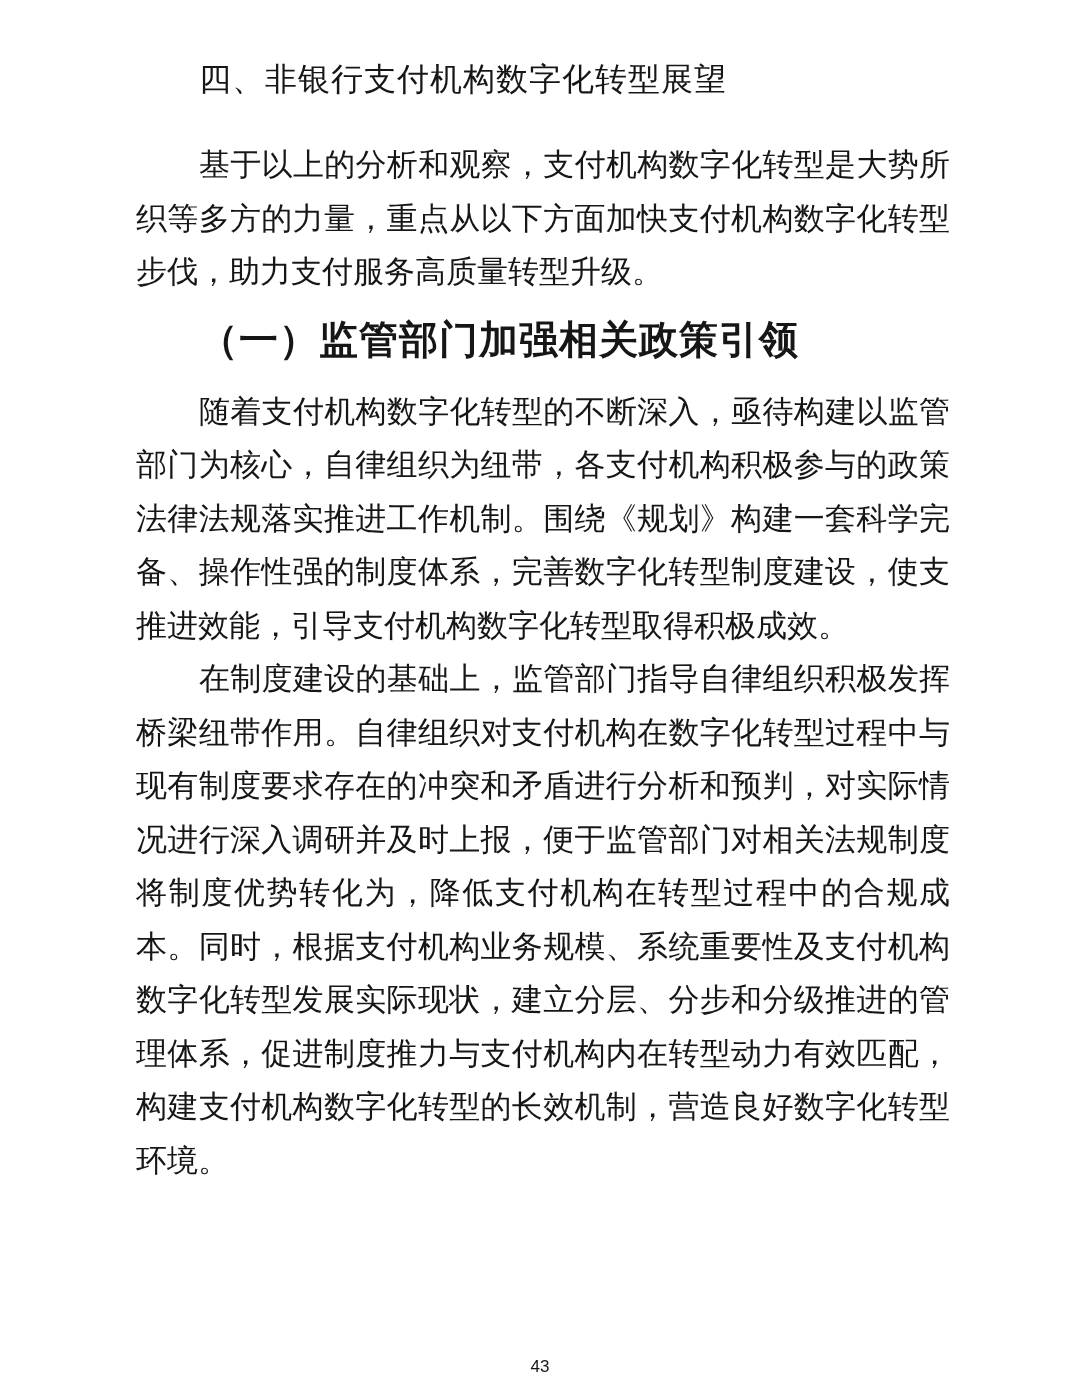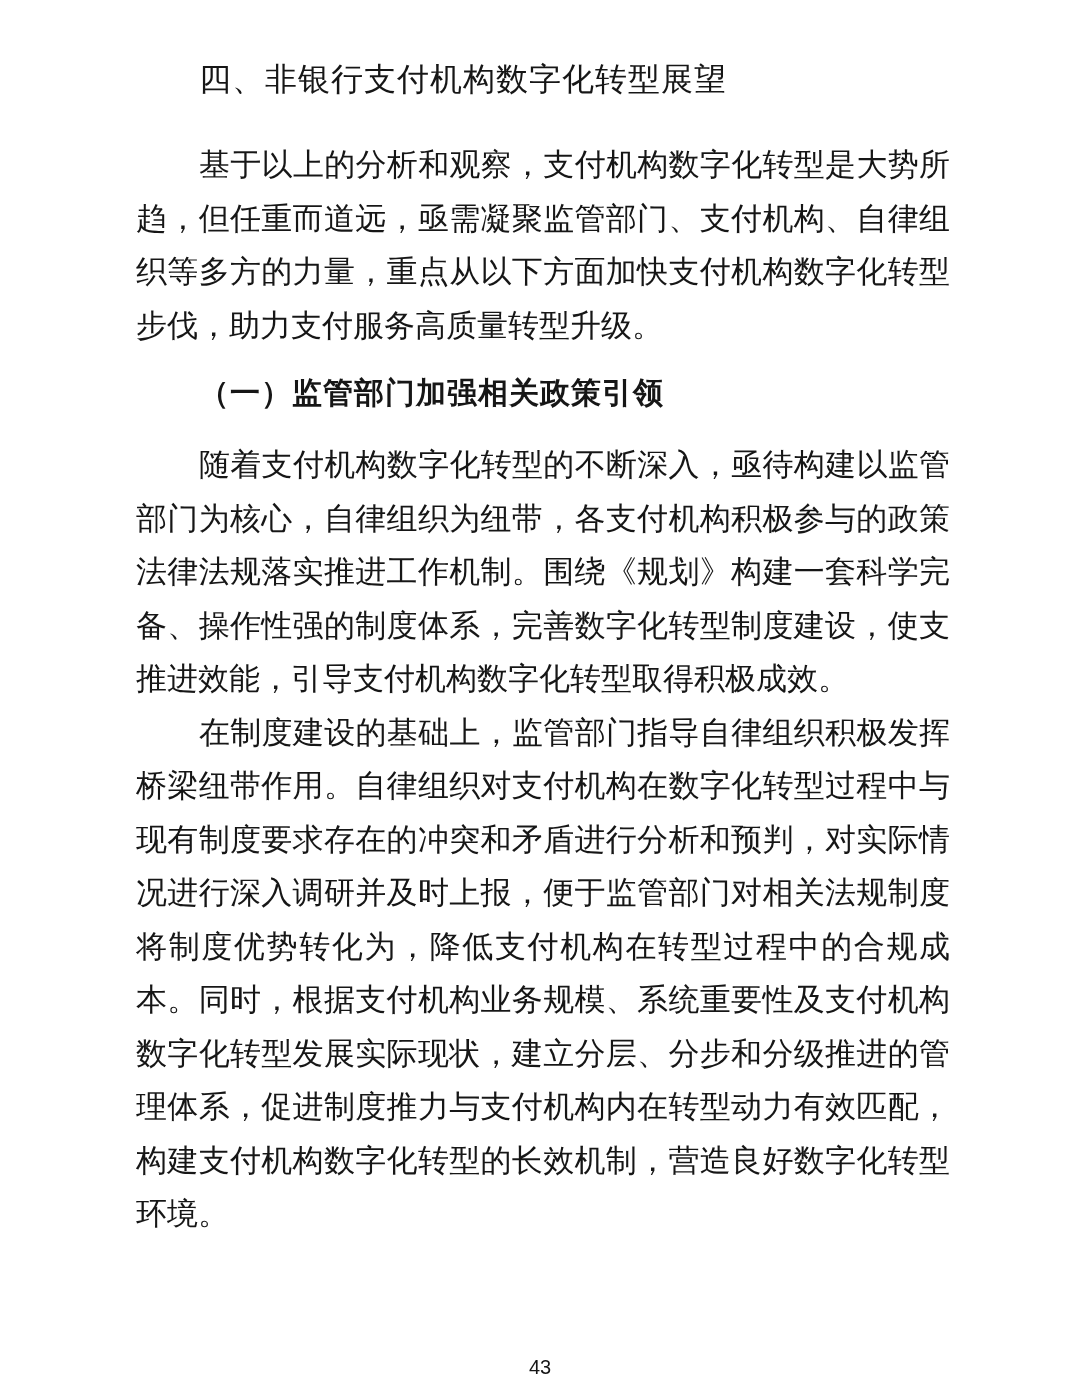--- a/index.html
+++ b/index.html
@@ -48,47 +48,46 @@
   }
   .line.first {
     text-indent: 63px;
   }
   .line.lastline {
     text-align-last: left;
   }
   .sec-heading {
     margin: 14px 0 19px 0;
     font-weight: 700;
-    font-size: 30px;
+    font-size: 39px;
     line-height: 53px;
     letter-spacing: 1px;
     text-indent: 63px;
     white-space: nowrap;
   }
   .page-num {
     position: absolute;
     left: 0;
     top: 1352px;
     width: 1080px;
     text-align: center;
-    font-size: 20px;
+    font-size: 17px;
     line-height: 30px;
     font-family: "Liberation Sans", "DejaVu Sans", sans-serif;
   }
 </style>
 </head>
 <body>
 
 <div class="content">
 
   <h1 class="doc-title">四、非银行支付机构数字化转型展望</h1>
 
   <div class="para para-first">
     <div class="line first">基于以上的分析和观察，支付机构数字化转型是大势所</div>
-    <div class="line">趋，但任重而道远，亟需凝聚监管部门、支付机构、自律组</div>
     <div class="line">织等多方的力量，重点从以下方面加快支付机构数字化转型</div>
     <div class="line lastline">步伐，助力支付服务高质量转型升级。</div>
   </div>
 
   <h2 class="sec-heading">（一）监管部门加强相关政策引领</h2>
 
   <div class="para">
     <div class="line first">随着支付机构数字化转型的不断深入，亟待构建以监管</div>
     <div class="line">部门为核心，自律组织为纽带，各支付机构积极参与的政策</div>
     <div class="line">法律法规落实推进工作机制。围绕《规划》构建一套科学完</div>

